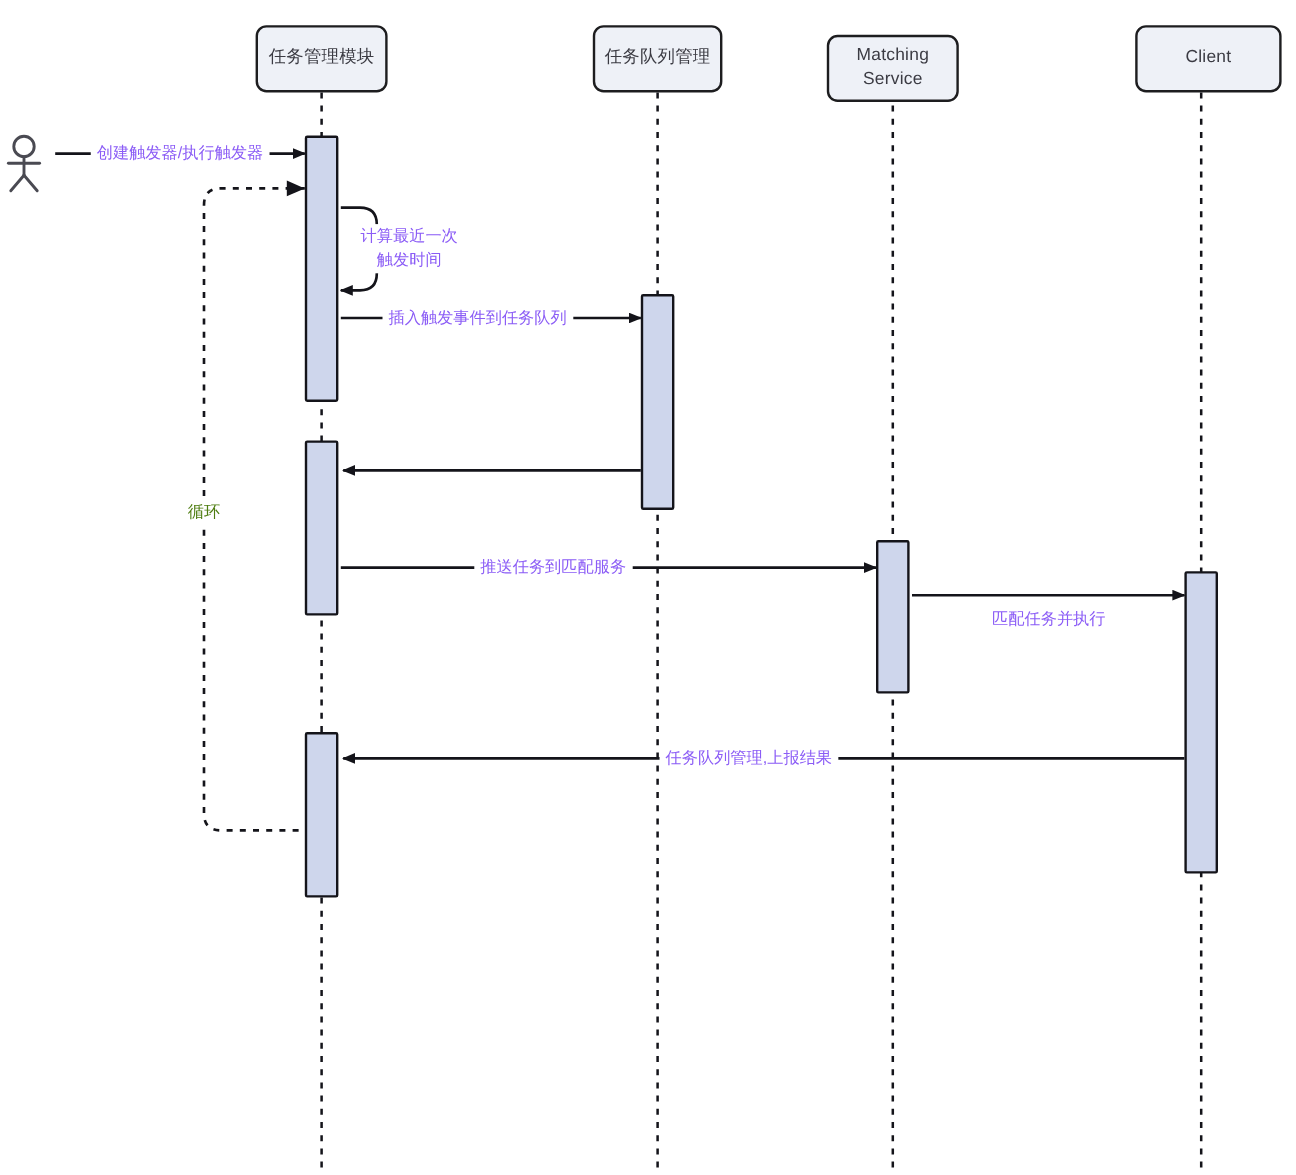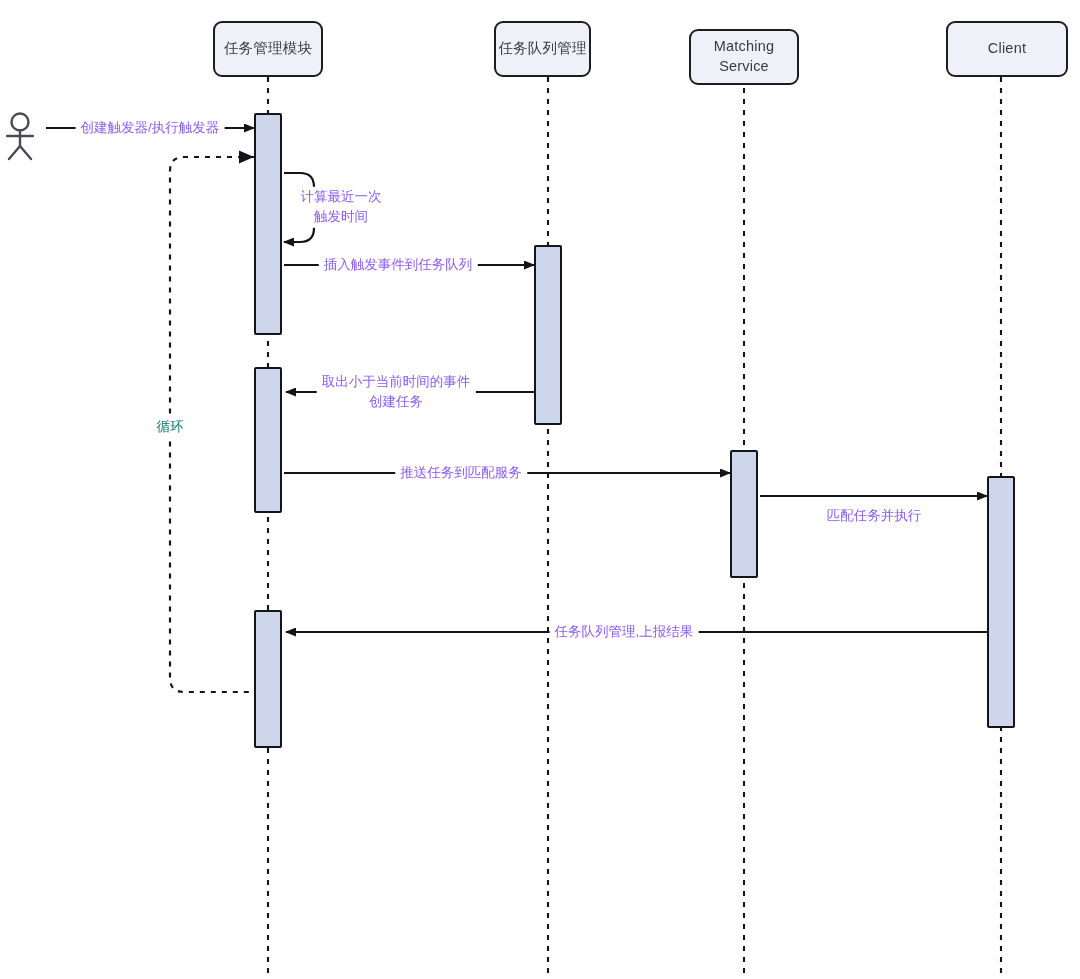--- a/index.html
+++ b/index.html
@@ -52,21 +52,21 @@
     font-size: 13.5px;
     line-height: 1.5;
     text-align: center;
     white-space: pre-line;
     transform: translate(-50%, -50%);
     background: #ffffff;
     padding: 0 5px;
   }
   .loop-label {
     position: absolute;
-    color: #0f766e;
+    color: #4d7c0f;
     font-size: 13.5px;
     transform: translate(-50%, -50%);
     background: #ffffff;
     padding: 2px 3px;
   }
 </style>
 </head>
 <body>
 
 <div id="canvas">
@@ -117,21 +117,21 @@
 
       <line x1="760" y1="496" x2="987" y2="496" marker-end="url(#arw)"></line>
 
       <line x1="987" y1="632" x2="286" y2="632" marker-end="url(#arw)"></line>
     </g>
   </svg>
 
   <div class="hdr-box" style="left:213px;top:21px;width:110px;height:56px;">
     <span>任务管理模块</span>
   </div>
-  <div class="hdr-box" style="left:494px;top:21px;width:97px;height:56px;">
+  <div class="hdr-box" style="left:494px;top:21px;width:108px;height:56px;">
     <span>任务队列管理</span>
   </div>
   <div class="hdr-box" style="left:689px;top:29px;width:110px;height:56px;white-space:pre-line;">
     <span style="white-space:pre-line;">Matching
 Service</span>
   </div>
   <div class="hdr-box" style="left:946px;top:21px;width:122px;height:56px;">
     <span>Client</span>
   </div>
 
@@ -139,21 +139,19 @@
   <div class="act-bar" style="left:254px;top:367px;width:28px;height:146px;"></div>
   <div class="act-bar" style="left:254px;top:610px;width:28px;height:138px;"></div>
   <div class="act-bar" style="left:534px;top:245px;width:28px;height:180px;"></div>
   <div class="act-bar" style="left:730px;top:450px;width:28px;height:128px;"></div>
   <div class="act-bar" style="left:987px;top:476px;width:28px;height:252px;"></div>
 
   <div class="msg-label" style="left:150px;top:128px;">创建触发器/执行触发器</div>
   <div class="msg-label" style="left:341px;top:207px;">计算最近一次
 触发时间</div>
   <div class="msg-label" style="left:398px;top:265px;">插入触发事件到任务队列</div>
-  <div class="msg-label" style="left:396px;top:392px;">取出小于当前时间的事件
-创建任务</div>
   <div class="msg-label" style="left:461px;top:473px;">推送任务到匹配服务</div>
   <div class="msg-label" style="left:874px;top:516px;text-align:right;">匹配任务并执行</div>
   <div class="msg-label" style="left:624px;top:632px;">任务队列管理,上报结果</div>
 
   <div class="loop-label" style="left:170px;top:427px;">循环</div>
 
 </div>
 
 </body></html>

